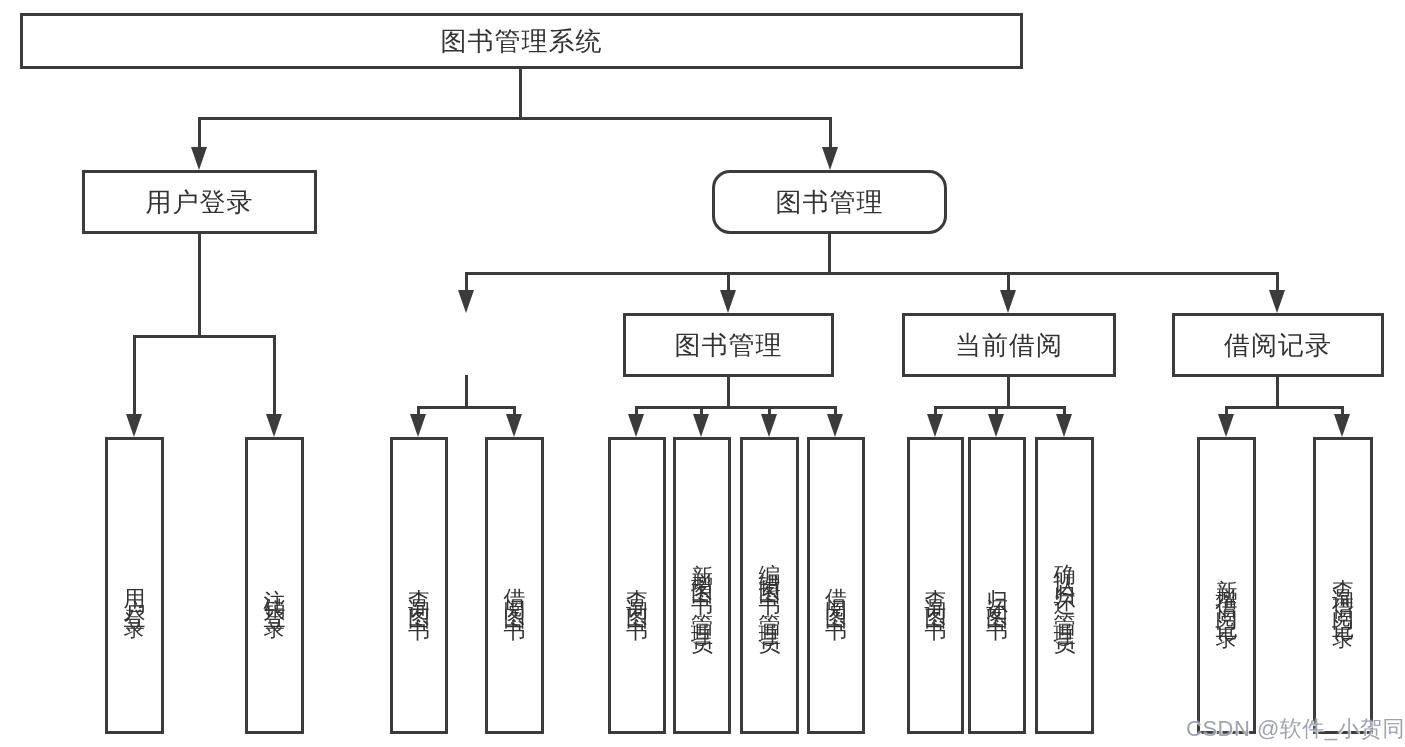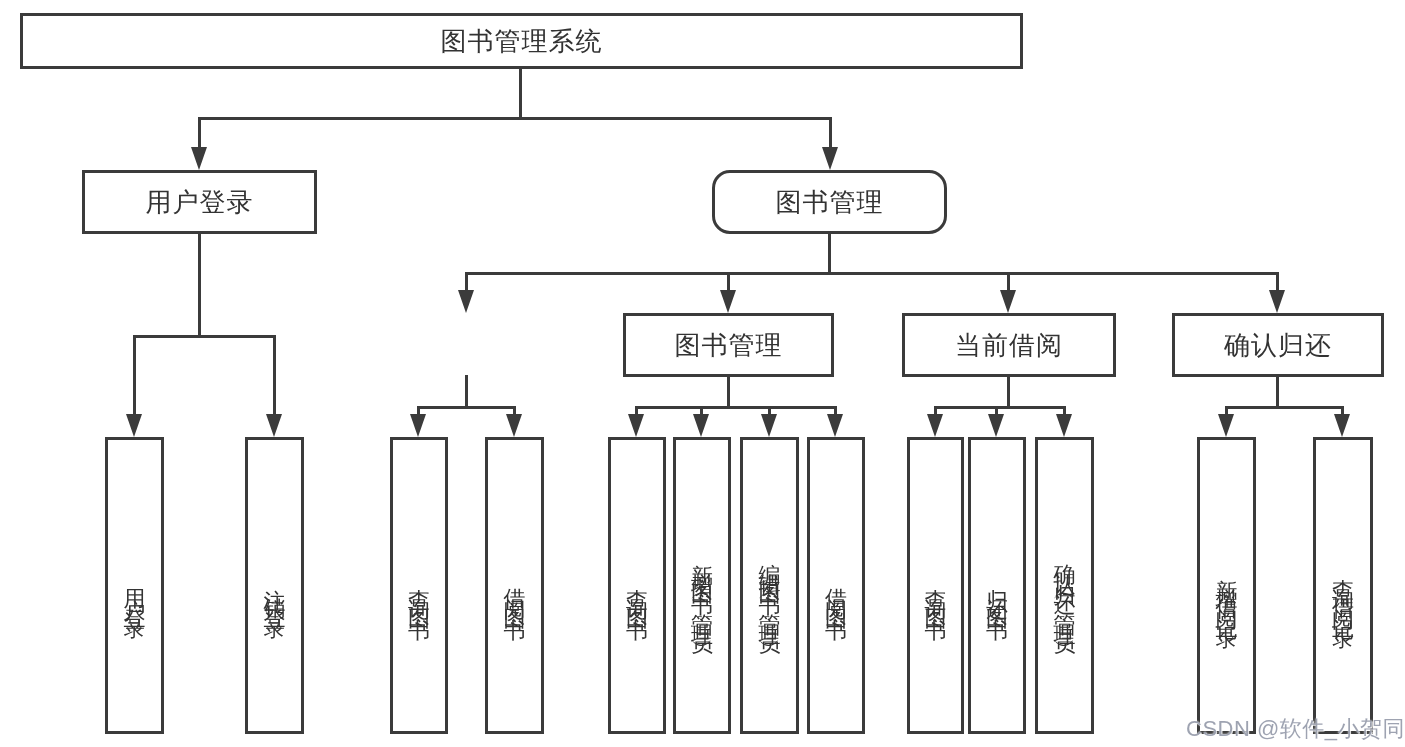--- a/index.html
+++ b/index.html
@@ -107,21 +107,21 @@
   <div class="vl" style="left:1276px;top:272px;height:18px;"></div>
   <div class="ah" style="left:1269px;top:290px;"></div>
 
   <div class="node" id="n-book-borrow">
     <span>图书管理</span>
   </div>
   <div class="node" id="n-current-borrow">
     <span>当前借阅</span>
   </div>
   <div class="node" id="n-borrow-records">
-    <span>确认归还</span>
+    <span>借阅记录</span>
   </div>
 
   <div class="vl" style="left:465px;top:375px;height:32px;"></div>
   <div class="hl" style="left:417px;top:406px;width:99px;"></div>
   <div class="vl" style="left:417px;top:406px;height:8px;"></div>
   <div class="ah" style="left:410px;top:414px;"></div>
   <div class="vl" style="left:513px;top:406px;height:8px;"></div>
   <div class="ah" style="left:506px;top:414px;"></div>
 
   <div class="vl" style="left:727px;top:375px;height:32px;"></div>

